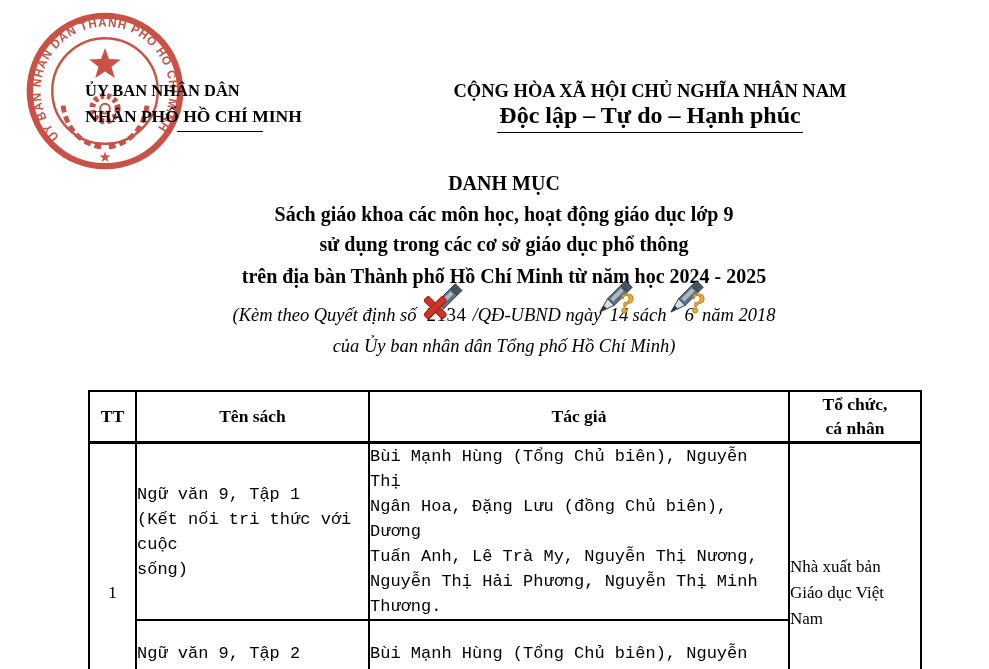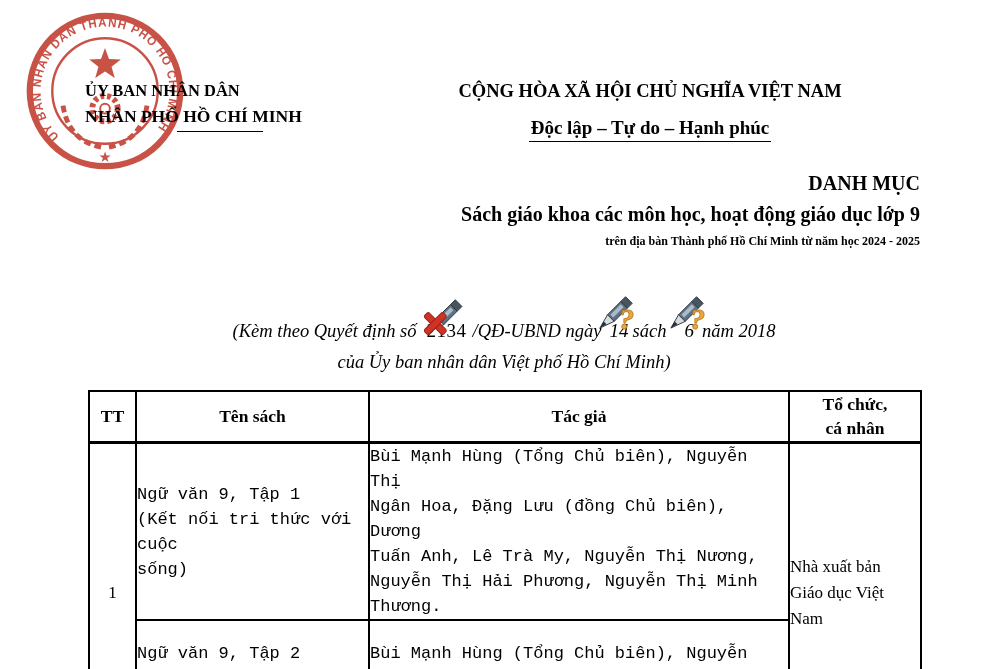--- a/index.html
+++ b/index.html
@@ -12,37 +12,37 @@
   
   .issuer{position:absolute;left:85px;top:82px;width:270px;text-align:left;
           font-weight:bold;z-index:2;line-height:1.15;}
   .issuer-l1{font-size:16.5px;}
   .issuer-l2{font-size:17.5px;margin-top:5px;}
   .issuer-rule{width:86px;border-top:1.6px solid #000;margin:5px auto 0;}
 
   .national{position:absolute;left:415px;top:81px;width:470px;text-align:center;
             font-weight:bold;line-height:1.15;}
   .national-l1{font-size:18.5px;}
-  .national-l2{font-size:19px;margin-top:15px;display:inline-block;
+  .national-l2{font-size:24px;margin-top:0;display:inline-block;
                border-bottom:1.7px solid #000;padding:0 2px 2px;}
 
   
-  .title-block{position:absolute;left:88px;width:832px;top:172px;text-align:right;
+  .title-block{position:absolute;left:88px;width:832px;top:172px;text-align:center;
                font-weight:bold;line-height:1.15;}
   .title-h{font-size:20px;}
   .title-2{font-size:20px;margin-top:8px;}
   .title-3{font-size:20px;margin-top:7px;}
-  .title-4{font-size:12px;margin-top:9px;}
+  .title-4{font-size:20px;margin-top:9px;}
 
   
   .reference{position:absolute;left:88px;width:832px;top:304px;text-align:center;
              font-style:italic;font-size:18.5px;line-height:1.2;z-index:3;}
   .ref-line2{margin-top:8px;}
   .num{position:relative;display:inline-block;font-size:19px;}
-  .num-decision{font-style:normal;letter-spacing:0.5px;margin:16px 6px 0 10px;}
+  .num-decision{font-style:normal;letter-spacing:0.5px;margin:0 6px 0 10px;}
   .num-day{margin:0 4px 0 8px;}
   .num-month{margin:0 8px 0 18px;}
   .anno{position:absolute;z-index:4;pointer-events:auto;}
   .anno-x{left:-9px;top:-25px;width:46px;height:40px;}
   .anno-q1{left:-11px;top:-33px;width:38px;height:46px;}
   .anno-q2{left:-15px;top:-33px;width:38px;height:46px;}
 
   
   .doc-table{position:absolute;left:88px;top:390px;width:832px;border-collapse:collapse;
              table-layout:fixed;font-size:17px;}
@@ -81,27 +81,28 @@
     </g>
   </svg>
 
   <div class="issuer">
     <div class="issuer-l1">ỦY BAN NHÂN DÂN</div>
     <div class="issuer-l2">NHÂN PHỐ HỒ CHÍ MINH</div>
     <div class="issuer-rule"></div>
   </div>
 
   <div class="national">
-    <div class="national-l1">CỘNG HÒA XÃ HỘI CHỦ NGHĨA VIỆT NAM</div>
+    <div class="national-l1">CỘNG HÒA XÃ HỘI CHỦ NGHĨA NHÂN NAM</div>
     <div><span class="national-l2">Độc lập – Tự do – Hạnh phúc</span></div>
   </div>
 
   <div class="title-block">
     <div class="title-h">DANH MỤC</div>
     <div class="title-2">Sách giáo khoa các môn học, hoạt động giáo dục lớp 9</div>
+    <div class="title-3">sử dụng trong các cơ sở giáo dục phổ thông</div>
     <div class="title-4">trên địa bàn Thành phố Hồ Chí Minh từ năm học 2024 - 2025</div>
   </div>
 
   <div class="reference">
     <div>
       <span>(Kèm theo Quyết định số</span><span class="num num-decision">2134<svg class="anno anno-x" viewBox="0 0 48 42">
           <g transform="translate(8,-2)">
             <polygon points="12,26 26,12 33,19 19,33" fill="#5f7184" stroke="#2c3640" stroke-width="1"></polygon>
             <polygon points="15,26 26,15 29,18 18,29" fill="#a9bbc9"></polygon>
             <polygon points="26,12 31,7 38,14 33,19" fill="#47555f" stroke="#2c3640" stroke-width="1"></polygon>
@@ -127,21 +128,21 @@
           <g transform="translate(-2,3)">
             <polygon points="12,26 26,12 33,19 19,33" fill="#5f7184" stroke="#2c3640" stroke-width="1"></polygon>
             <polygon points="15,26 26,15 29,18 18,29" fill="#a9bbc9"></polygon>
             <polygon points="26,12 31,7 38,14 33,19" fill="#47555f" stroke="#2c3640" stroke-width="1"></polygon>
             <polygon points="4,40 12,26 19,33" fill="#d7dce0" stroke="#2c3640" stroke-width="1"></polygon>
             <polygon points="4,40 8,33 11,36" fill="#23303a"></polygon>
           </g>
           <text x="22" y="44" font-family="Liberation Serif, serif" font-size="32" font-weight="bold" fill="#f0a63c" stroke="#bd8426" stroke-width="1">?</text>
         </svg></span><span>năm 2018</span>
     </div>
-    <div class="ref-line2">của Ủy ban nhân dân Việt phố Hồ Chí Minh)</div>
+    <div class="ref-line2">của Ủy ban nhân dân Tổng phố Hồ Chí Minh)</div>
   </div>
 
   <table class="doc-table">
     <colgroup>
       <col style="width:47px">
         <col style="width:233px">
         <col style="width:420px">
         <col style="width:132px">
     </colgroup>
     <tbody>

